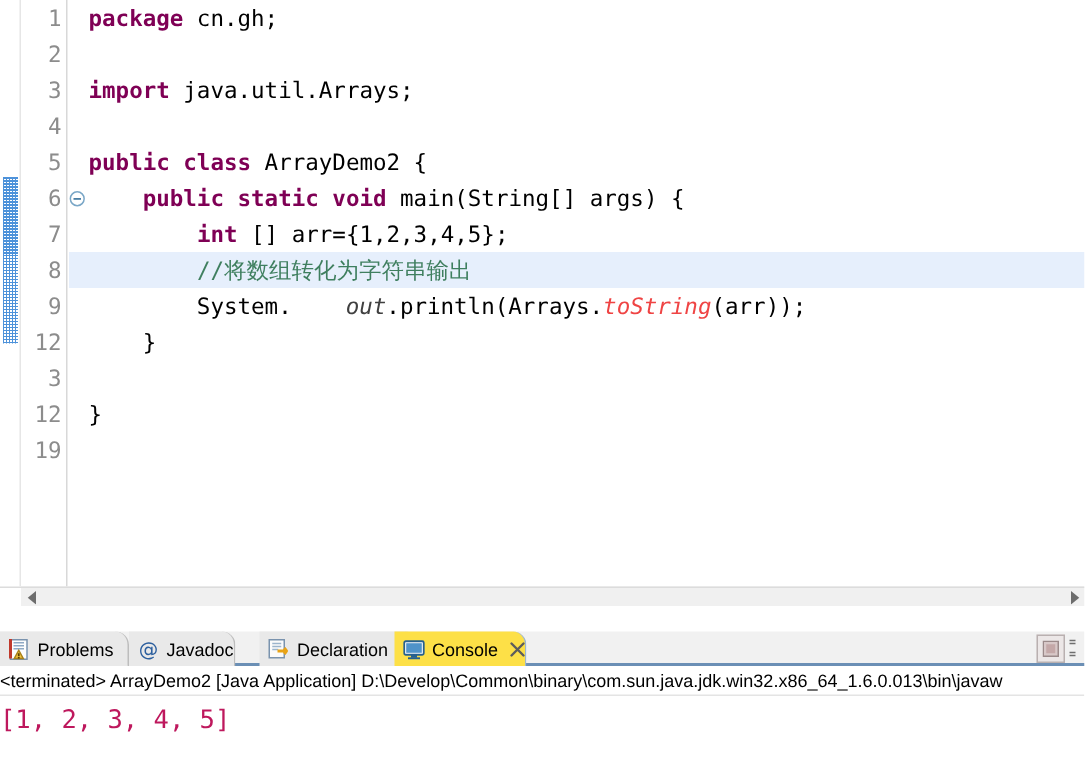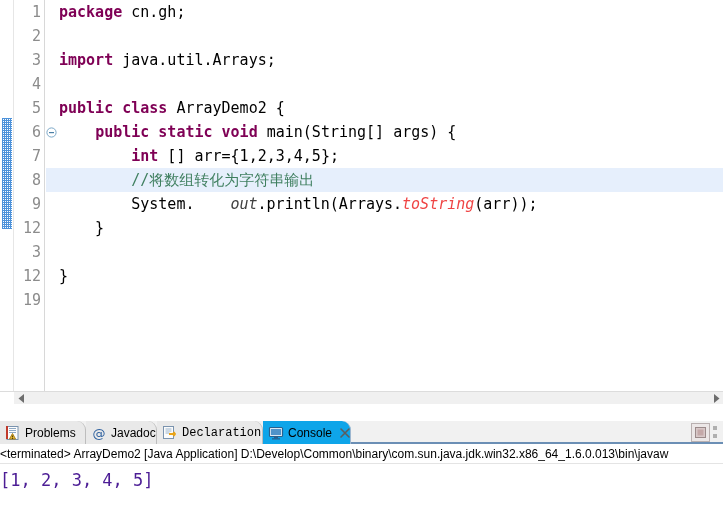--- a/index.html
+++ b/index.html
@@ -122,21 +122,21 @@
   .tab {
     position: absolute; top: 0; height: 23px;
     display: flex; align-items: center; gap: 4px;
     padding: 0 20px 0 5px;
     font-size: 12px; color: #000;
     background: #e9e9e9;
     border-right: 1px solid #bdbdbd;
     border-top-right-radius: 9px;
   }
   .tab.active {
-    background: #0ea5e9;
+    background: #fde047;
     border-right: 1px solid #9db7d0;
   }
   .tab .tlabel { white-space: nowrap; font-size: 12px; }
   .tab-icon { width: 16px; height: 16px; flex: 0 0 16px; }
   .tab-icon svg { display: block; }
   .close-x { width: 12px; height: 12px; margin-left: 3px; }
 
   .tabbar-tools {
     position: absolute; right: 3px; top: 2px;
     display: flex; align-items: center; gap: 2px;
@@ -162,21 +162,21 @@
     font-size: 12px;
     color: #000;
     white-space: nowrap;
     overflow: hidden;
     border-bottom: 1px solid #e4e4e4;
   }
   .console-out {
     position: absolute; left: 0; top: 26px; width: 617px;
     font-family: "DejaVu Sans Mono", monospace;
     font-size: 17px;
-    color: #4c1d95;
+    color: #be185d;
     white-space: pre;
   }
 </style>
 </head>
 <body>
 
 <div id="app">
 
   <div id="editor">
 
@@ -262,21 +262,21 @@
           <span class="tlabel">Problems</span>
         </div>
         <div class="tab" style="left: 86px; width: 71px;">
           <span class="tab-icon">
             <svg width="16" height="16" viewBox="0 0 16 16">
               <text x="8" y="12.5" font-family="DejaVu Sans, sans-serif" font-size="13" fill="#2c5f9e" text-anchor="middle">@</text>
             </svg>
           </span>
           <span class="tlabel">Javadoc</span>
         </div>
-        <div class="tab" style="left: 157px; width: 106px; font-family: Liberation Mono, monospace;">
+        <div class="tab" style="left: 173px; width: 106px;">
           <span class="tab-icon">
             <svg width="16" height="16" viewBox="0 0 16 16">
               <rect x="1.5" y="1.5" width="10" height="12" fill="#fbfbfb" stroke="#7a93ae"></rect>
               <path d="M3.5 4 h6 M3.5 6 h6 M3.5 8 h4" stroke="#9bb4cc" stroke-width="1"></path>
               <path d="M7 9 h6 l-1.5 -2 M13 9 l-1.5 2" fill="none" stroke="#e8a317" stroke-width="2" stroke-linejoin="round"></path>
             </svg>
           </span>
           <span class="tlabel">Declaration</span>
         </div>
         <div class="tab active" style="left: 263px; width: 88px;">

